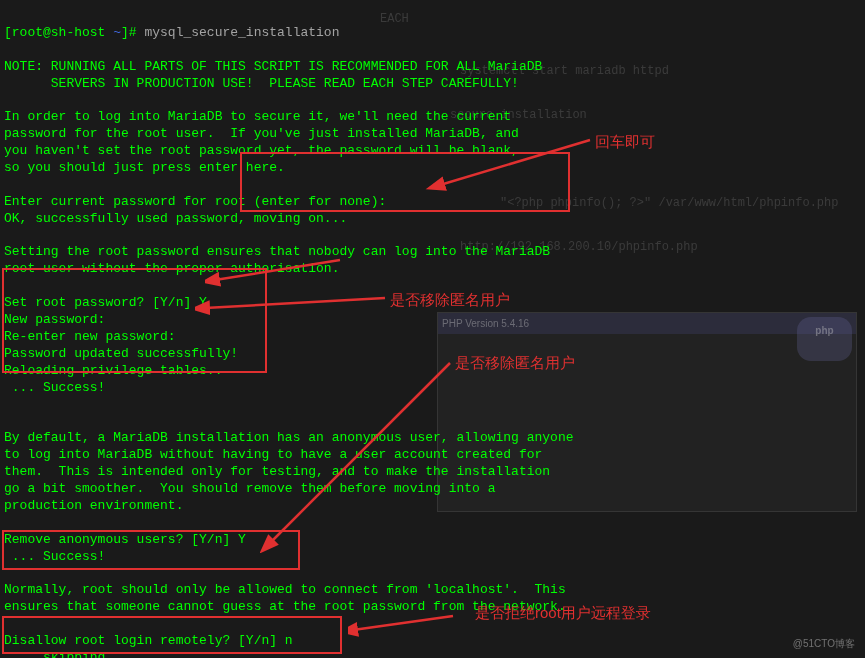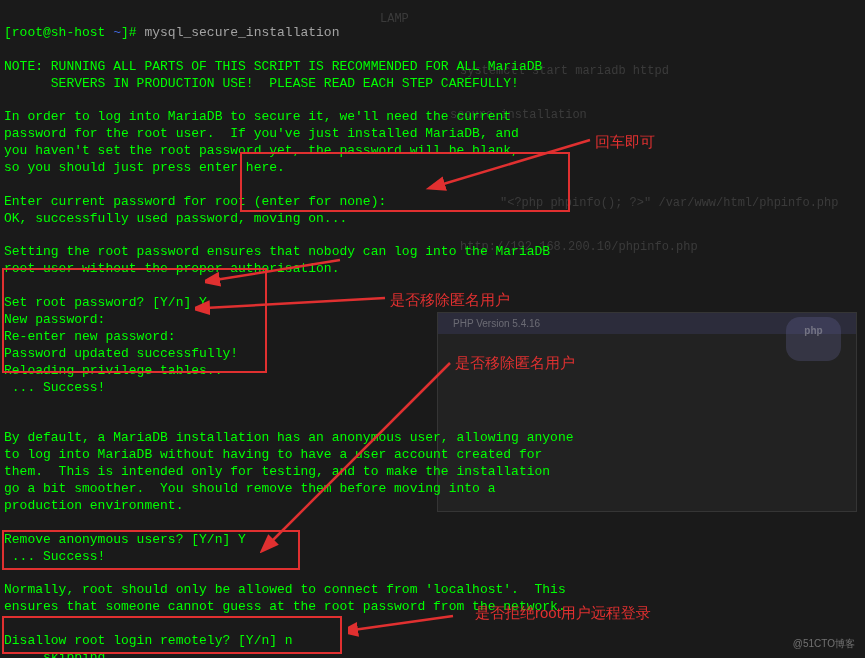--- a/index.html
+++ b/index.html
@@ -36,21 +36,21 @@
     width: 420px;
     height: 200px;
     background: rgba(60,60,60,0.25);
     border: 1px solid rgba(100,100,100,0.3);
     z-index: 0;
     font-size: 10px;
     color: rgba(150,150,150,0.3);
   }
   .phpheader {
     background: rgba(70,70,120,0.3);
-    padding: 4px 15px;
+    padding: 4px 4px;
     color: rgba(200,200,200,0.4);
     font-family: Arial, sans-serif;
   }
   .phplogo {
     float: right;
     width: 55px; height: 44px;
     background: rgba(100,100,150,0.3);
     border-radius: 14px;
     text-align: center;
     line-height: 28px;
@@ -77,21 +77,21 @@
     right: 10px;
     bottom: 8px;
     color: rgba(200,200,200,0.5);
     font-family: Arial, sans-serif;
     font-size: 10px;
   }
 </style>
 </head>
 <body>
 
-<div class="ghost" style="top:12px; left:380px;">LAMP</div>
+<div class="ghost" style="top:12px; left:380px;">EACH</div>
 <div class="ghost" style="top:64px; left:460px;text-align:center;">systemctl start mariadb httpd</div>
 <div class="ghost" style="top:108px; left:450px;">secure_installation</div>
 <div class="ghost" style="top:196px; left:500px;">"&lt;?php phpinfo(); ?&gt;"  /var/www/html/phpinfo.php</div>
 <div class="ghost" style="top:240px; left:460px;">http://192.168.200.10/phpinfo.php</div>
 
 <div class="phpbox">
   <div class="phpheader">
     <span>PHP Version 5.4.16</span>
     <span class="phplogo">php</span>
   </div>

